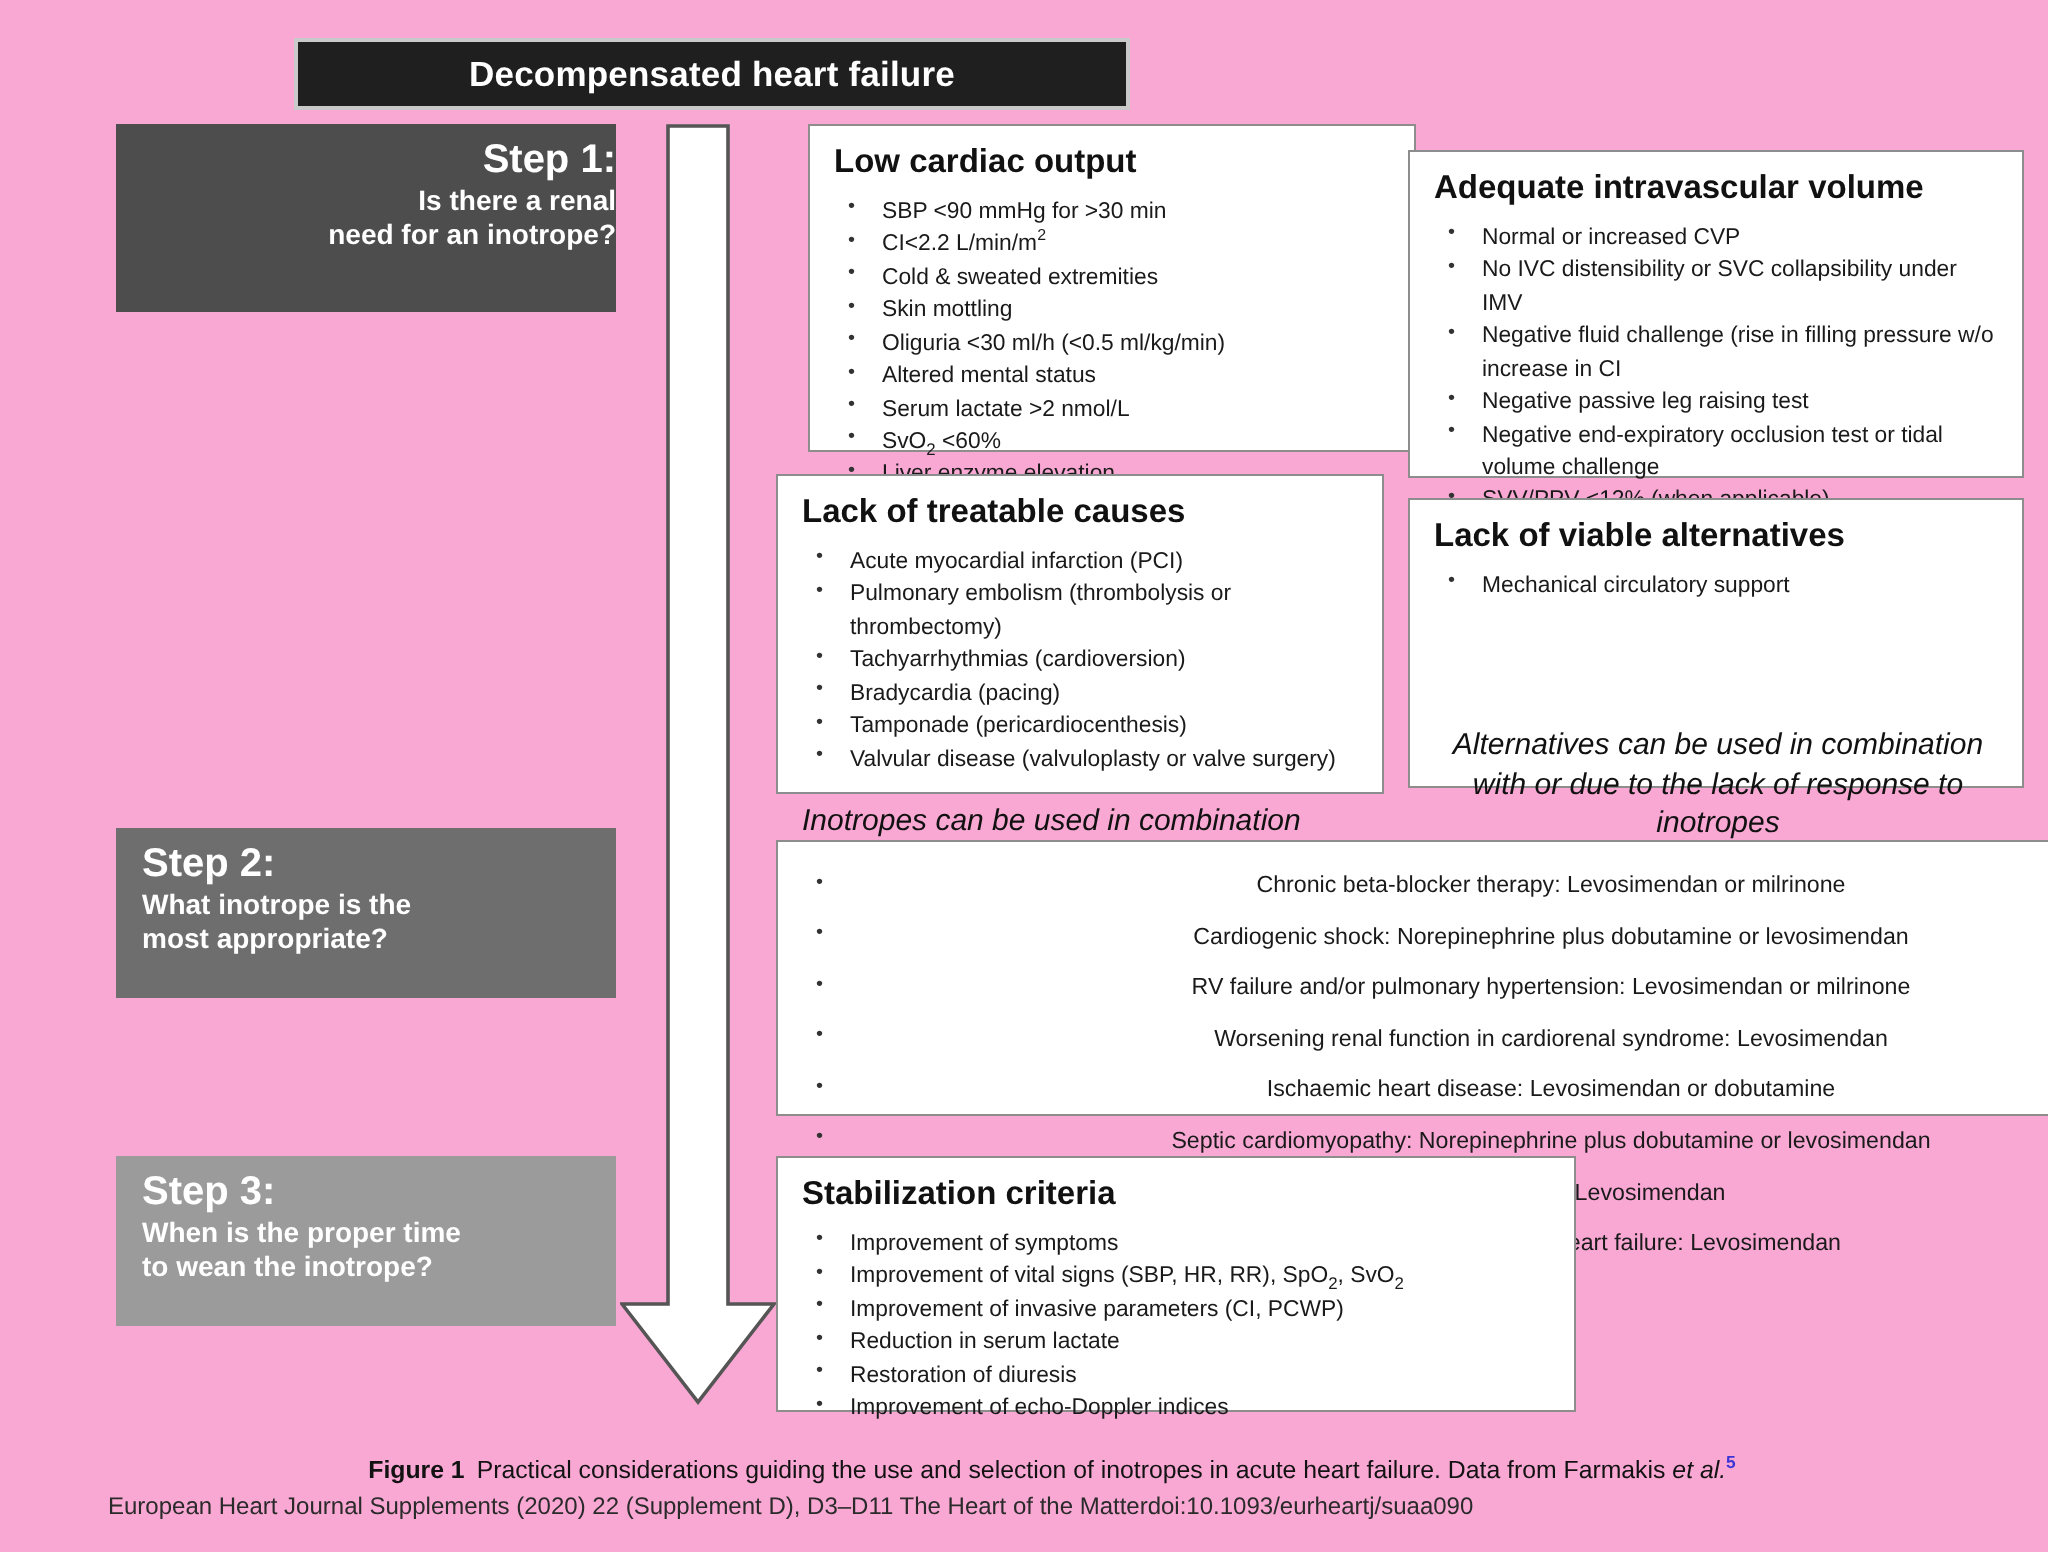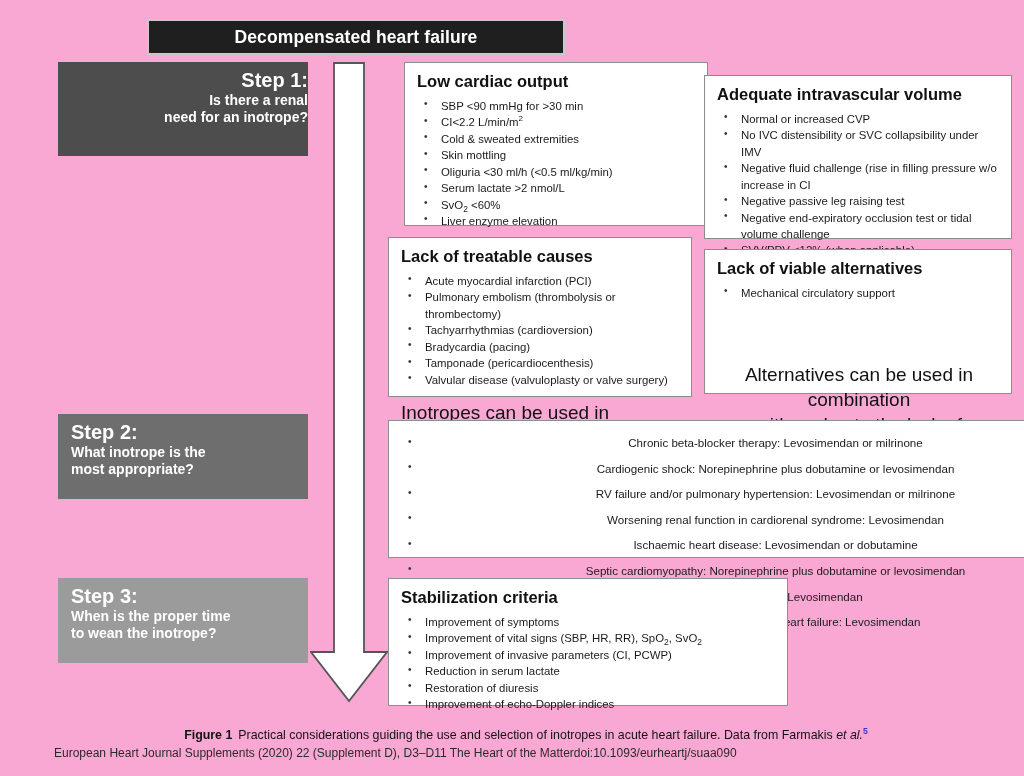--- a/index.html
+++ b/index.html
@@ -104,21 +104,22 @@
   }
   .panel li::before {
     content: "\2022";
     position: absolute;
     left: 7px;
     top: -0.5px;
     font-size: 10px;
     color: #333333;
   }
   .panel .note {
-    font-size: 19px;
+    font-size: 15px;
+    font-style: italic;
     line-height: 1.3;
     color: #111111;
   }
   .note-left  { text-align: left; margin-top: 13px; }
   .note-center{ text-align: center; margin-top: 13px; }
 
   
   #panel-step2 li {
     font-size: 11.6px;
     line-height: 1.0;
@@ -193,20 +194,21 @@
   </svg>
 
   <div class="panel" id="panel-low-cardiac-output">
     <h3>Low cardiac output</h3>
     <ul>
       <li>SBP &lt;90 mmHg for &gt;30 min</li>
       <li>CI&lt;2.2 L/min/m<sup>2</sup></li>
       <li>Cold &amp; sweated extremities</li>
       <li>Skin mottling</li>
       <li>Oliguria &lt;30 ml/h (&lt;0.5 ml/kg/min)</li>
+      <li>Altered mental status</li>
       <li>Serum lactate &gt;2 nmol/L</li>
       <li>SvO<sub>2</sub> &lt;60%</li>
       <li>Liver enzyme elevation</li>
     </ul>
   </div>
 
   <div class="panel" id="panel-adequate-volume">
     <h3>Adequate intravascular volume</h3>
     <ul>
       <li>Normal or increased CVP</li>

